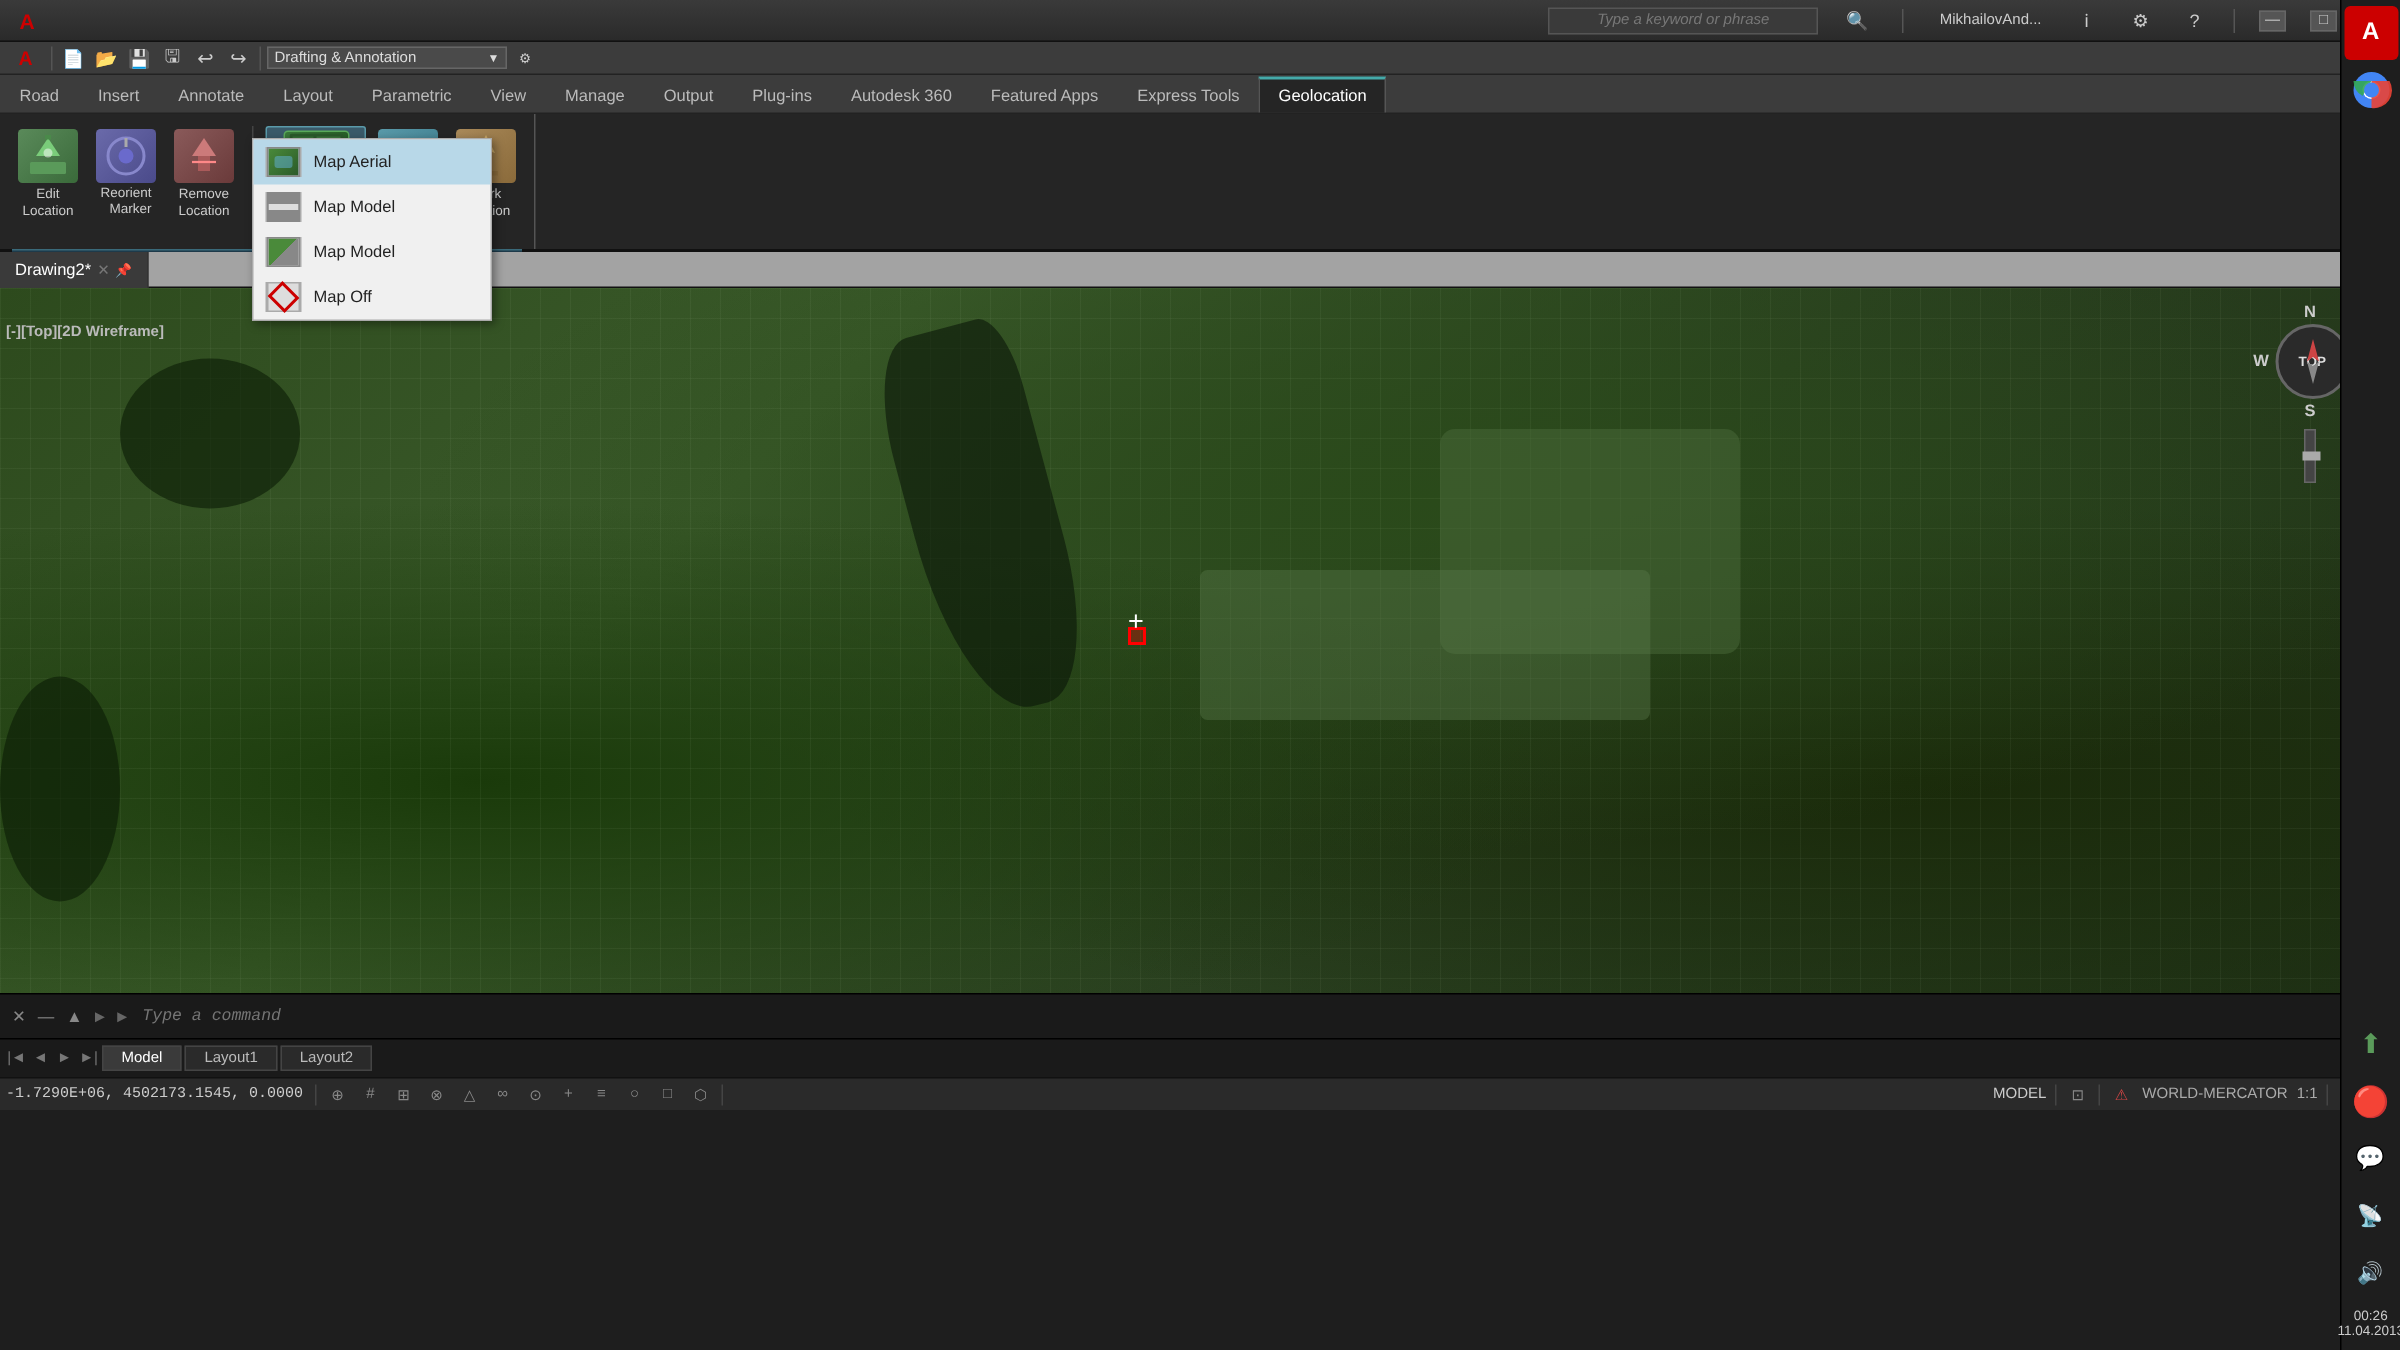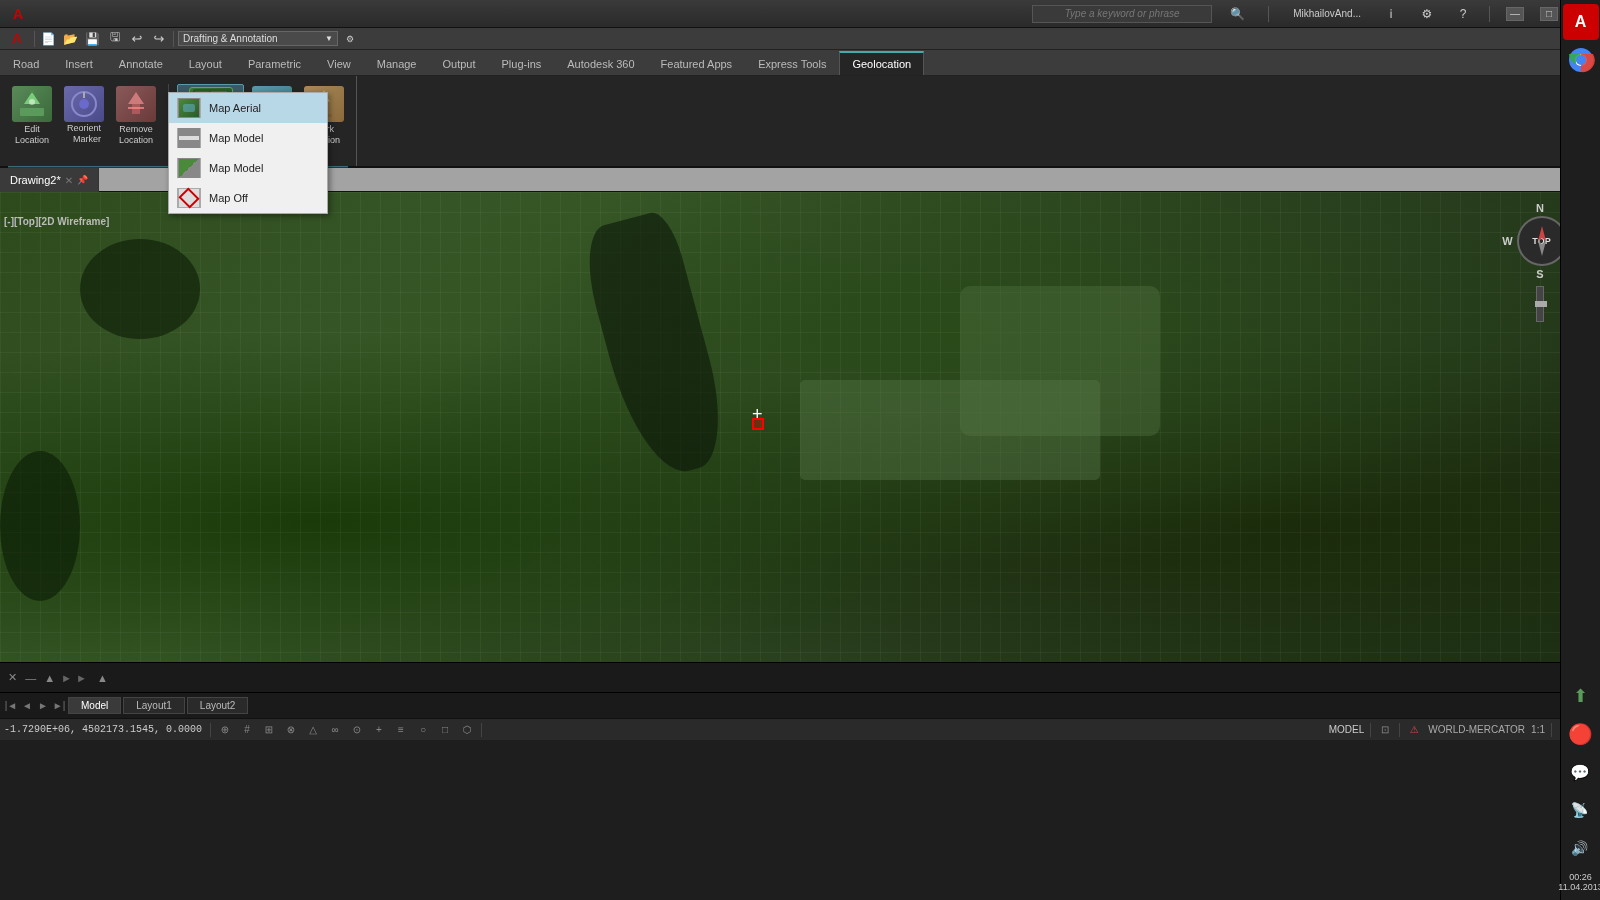--- a/index.html
+++ b/index.html
@@ -631,20 +631,21 @@
         </div>
       </div>
     </div>
 
     <div id="cmdline">
       <div class="cmdline-btn">✕</div>
       <div class="cmdline-btn">—</div>
       <div class="cmdline-btn">▲</div>
       <span style="color:#666;font-size:11px;">►</span>
       <span style="color:#666;font-size:11px;margin-right:4px;">►</span>
+      <input class="cmdline-input" style="font-style: italic; color: rgb(136, 136, 136);" placeholder="Type a command">
       <div class="cmdline-btn">▲</div>
     </div>
 
     <div id="layout-tabs">
       <div class="nav-arrows">
         <div class="nav-arrow">|◄</div>
         <div class="nav-arrow">◄</div>
         <div class="nav-arrow">►</div>
         <div class="nav-arrow">►|</div>
       </div>

